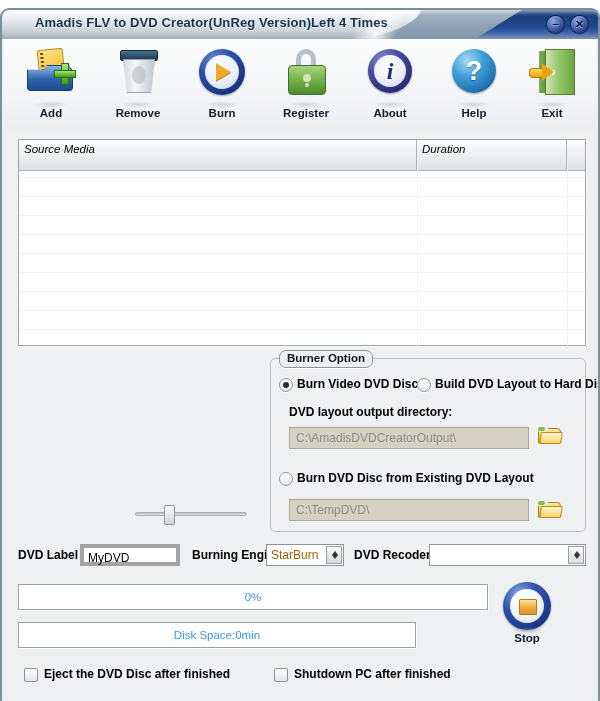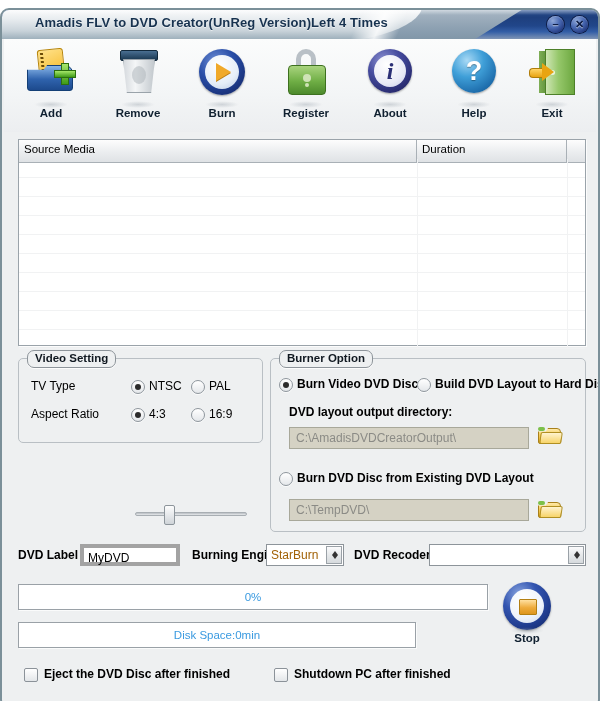--- a/index.html
+++ b/index.html
@@ -158,24 +158,24 @@
     border-top:9px solid transparent;border-bottom:9px solid transparent;border-left:12px solid #e8a412;}
 
   
   .listwrap{
     position:absolute;left:16px;top:129px;width:568px;height:207px;
     background:#ffffff;border:1px solid #9aa3aa;box-sizing:border-box;
     box-shadow:1px 1px 0 rgba(255,255,255,.8);
   }
   .lv-head{position:absolute;left:0;top:0;width:100%;height:19px;display:flex;}
   .lv-th{
-    height:23px;line-height:18px;box-sizing:border-box;
+    height:31px;line-height:18px;box-sizing:border-box;
     background:linear-gradient(180deg,#fdfdfd,#eceef0 52%,#dfe2e5);
     border-right:1px solid #a9b0b6;border-bottom:1px solid #a9b0b6;
-    padding-left:5px;font-size:11.5px;color:#000;white-space:nowrap;overflow:hidden;
+    padding-left:5px;font-size:11.5px;color:#000;white-space:nowrap;overflow:hidden;font-style:italic;
   }
   .lv-th.c0{width:398px;}
   .lv-th.c1{width:150px;}
   .lv-th.c2{width:18px;border-right:none;padding-left:0;}
   .lv-rows{position:absolute;left:0;top:19px;width:100%;height:187px;}
   .lv-row{height:19px;box-sizing:border-box;border-bottom:1px solid #f1f2f3;position:relative;}
   .lv-row:after{content:"";position:absolute;left:398px;top:0;width:1px;height:19px;background:#f1f2f3;}
   .lv-row:before{content:"";position:absolute;left:548px;top:0;width:1px;height:19px;background:#f1f2f3;}
 
   
@@ -365,34 +365,20 @@
       <div class="lv-row"></div>
       <div class="lv-row"></div>
       <div class="lv-row"></div>
       <div class="lv-row"></div>
       <div class="lv-row"></div>
       <div class="lv-row"></div>
       <div class="lv-row"></div>
     </div>
   </div>
 
-  <div class="group" id="g-video">
-    <div class="glabel">Video Setting</div>
-    <div class="lbl" style="left:12px;top:20px;">TV Type</div>
-    <div class="radio on" style="left:112px;top:21px;"></div>
-    <div class="rlabel" style="left:130px;top:20px;">NTSC</div>
-    <div class="radio" style="left:172px;top:21px;"></div>
-    <div class="rlabel" style="left:190px;top:20px;">PAL</div>
-
-    <div class="lbl" style="left:12px;top:48px;">Aspect Ratio</div>
-    <div class="radio on" style="left:112px;top:49px;"></div>
-    <div class="rlabel" style="left:130px;top:48px;">4:3</div>
-    <div class="radio" style="left:172px;top:49px;"></div>
-    <div class="rlabel" style="left:190px;top:48px;">16:9</div>
-  </div>
 
   <div class="slider"></div>
   <div class="slider-thumb"></div>
 
   <div class="group" id="g-burner">
     <div class="glabel">Burner Option</div>
 
     <div class="radio on" style="left:8px;top:19px;"></div>
     <div class="rlabel" style="left:26px;top:18px;font-weight:bold;">Burn Video DVD Disc</div>
     <div class="radio" style="left:146px;top:19px;"></div>

